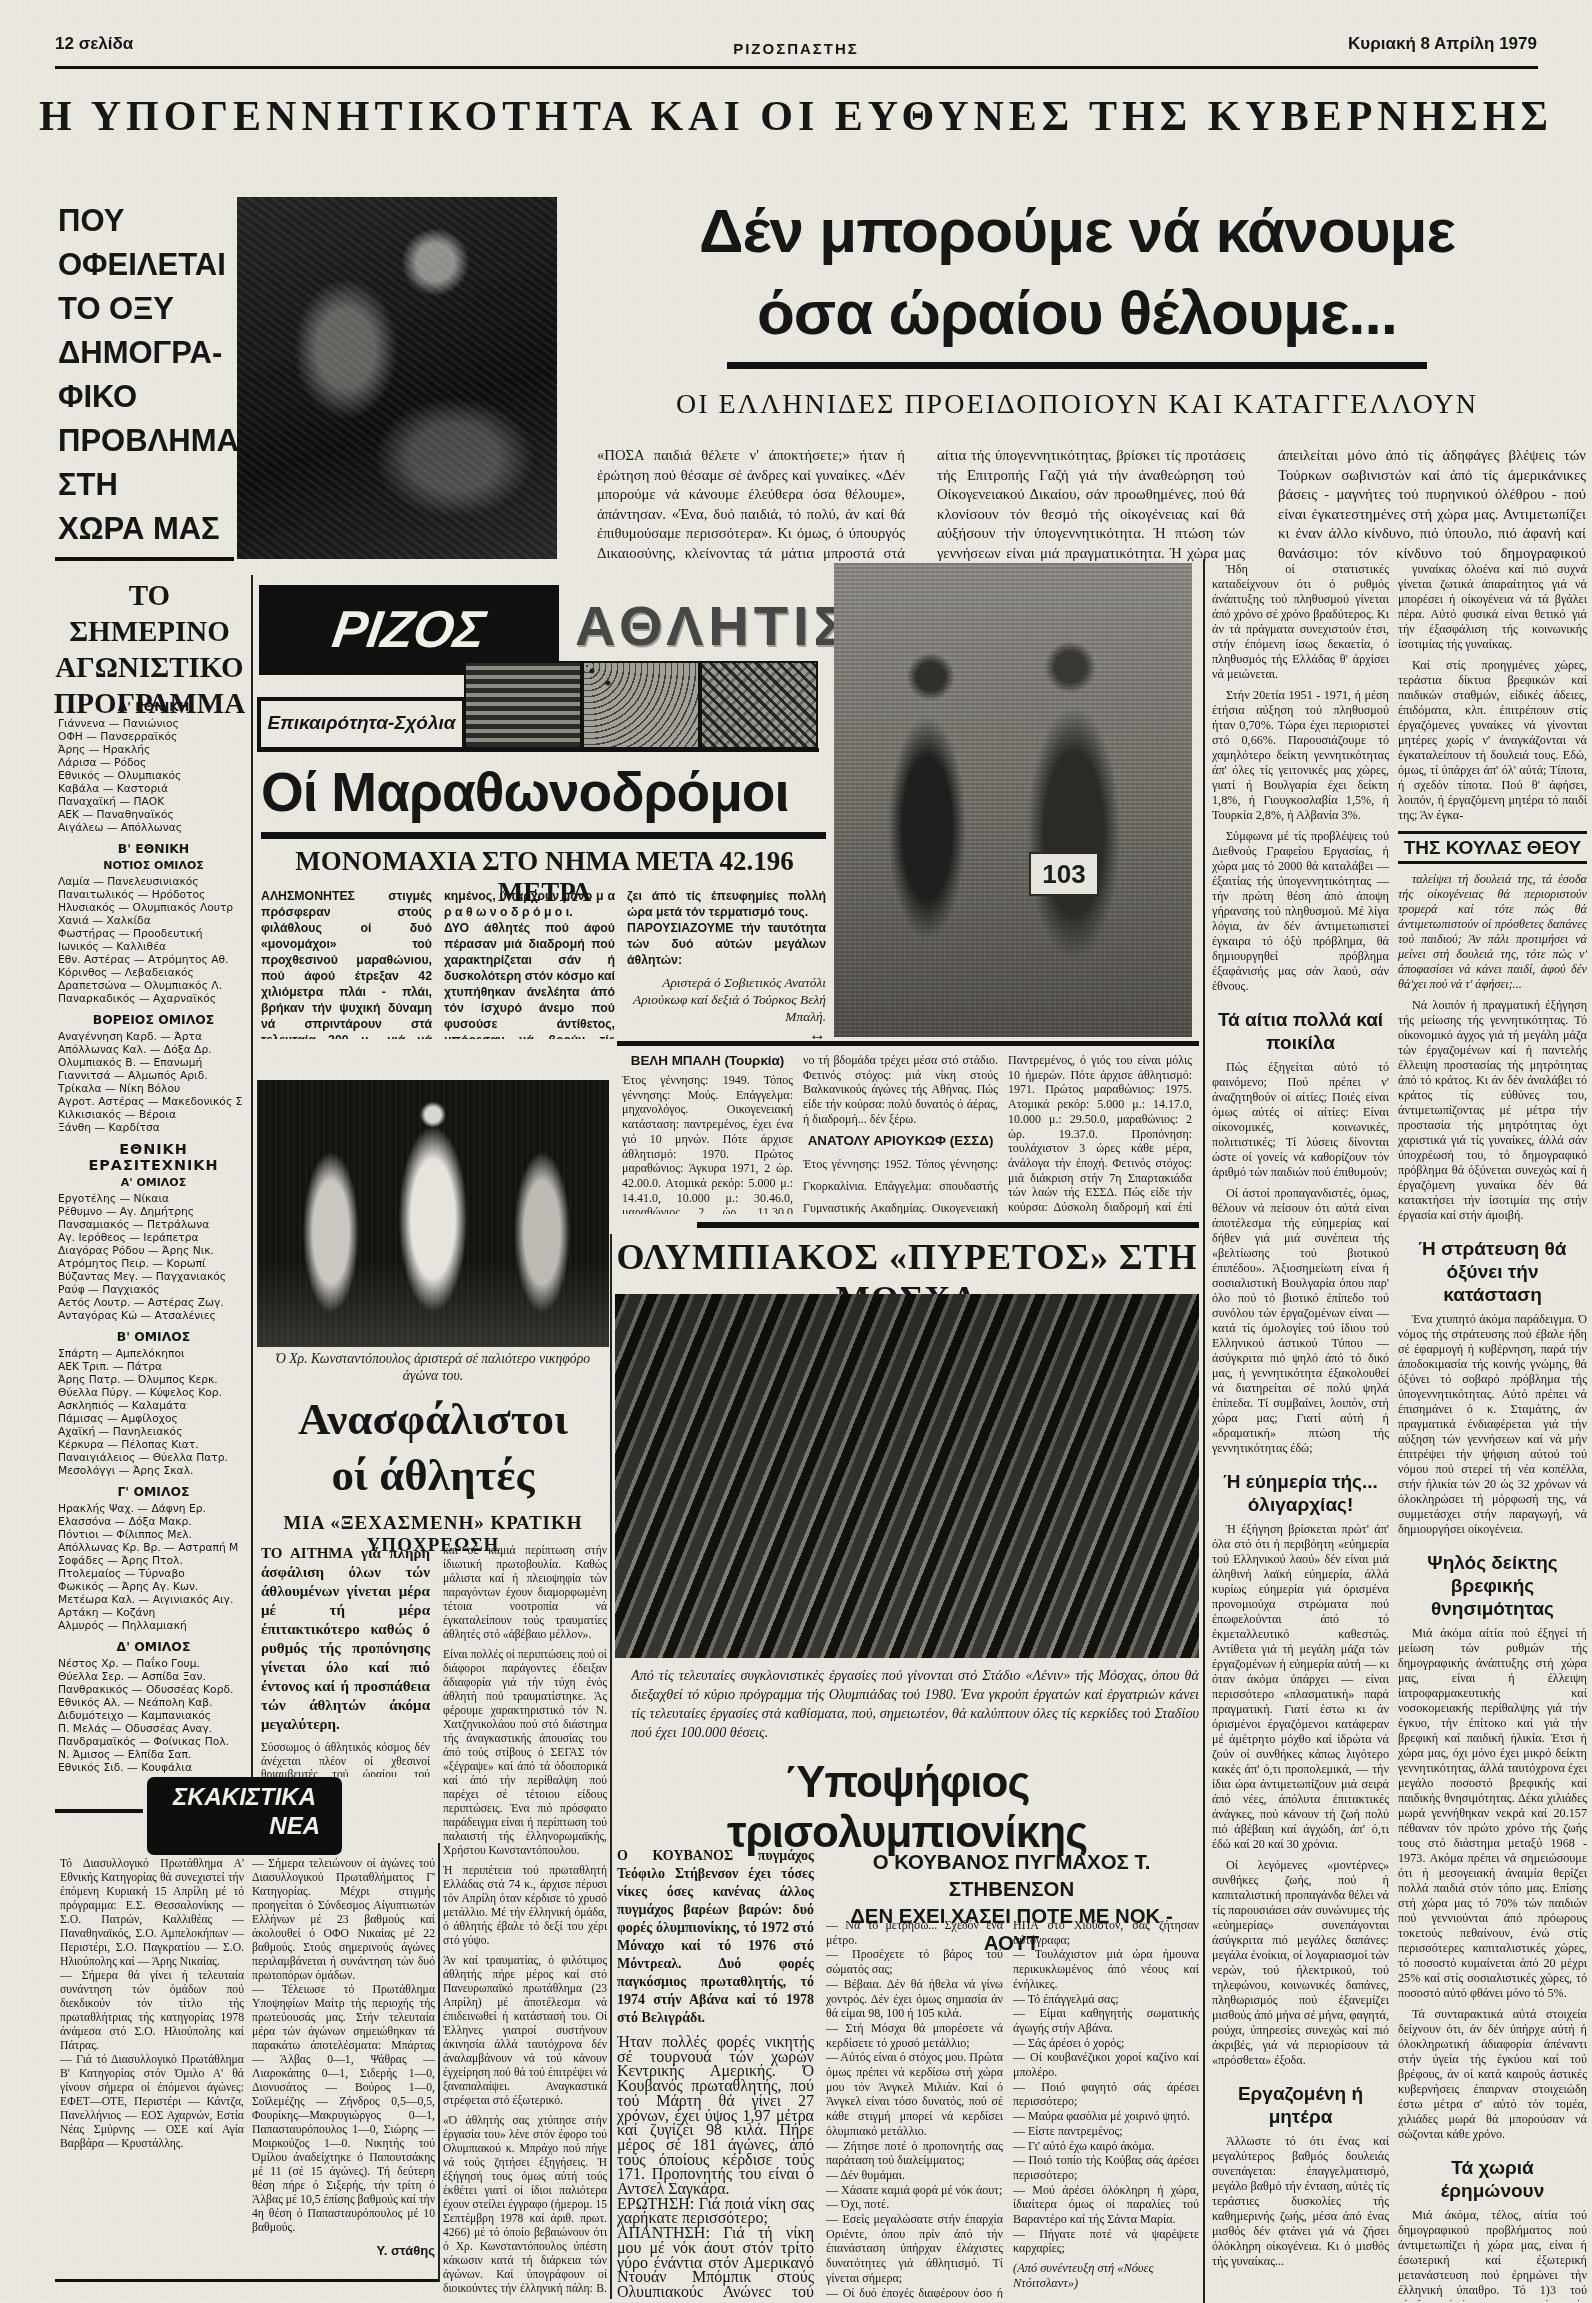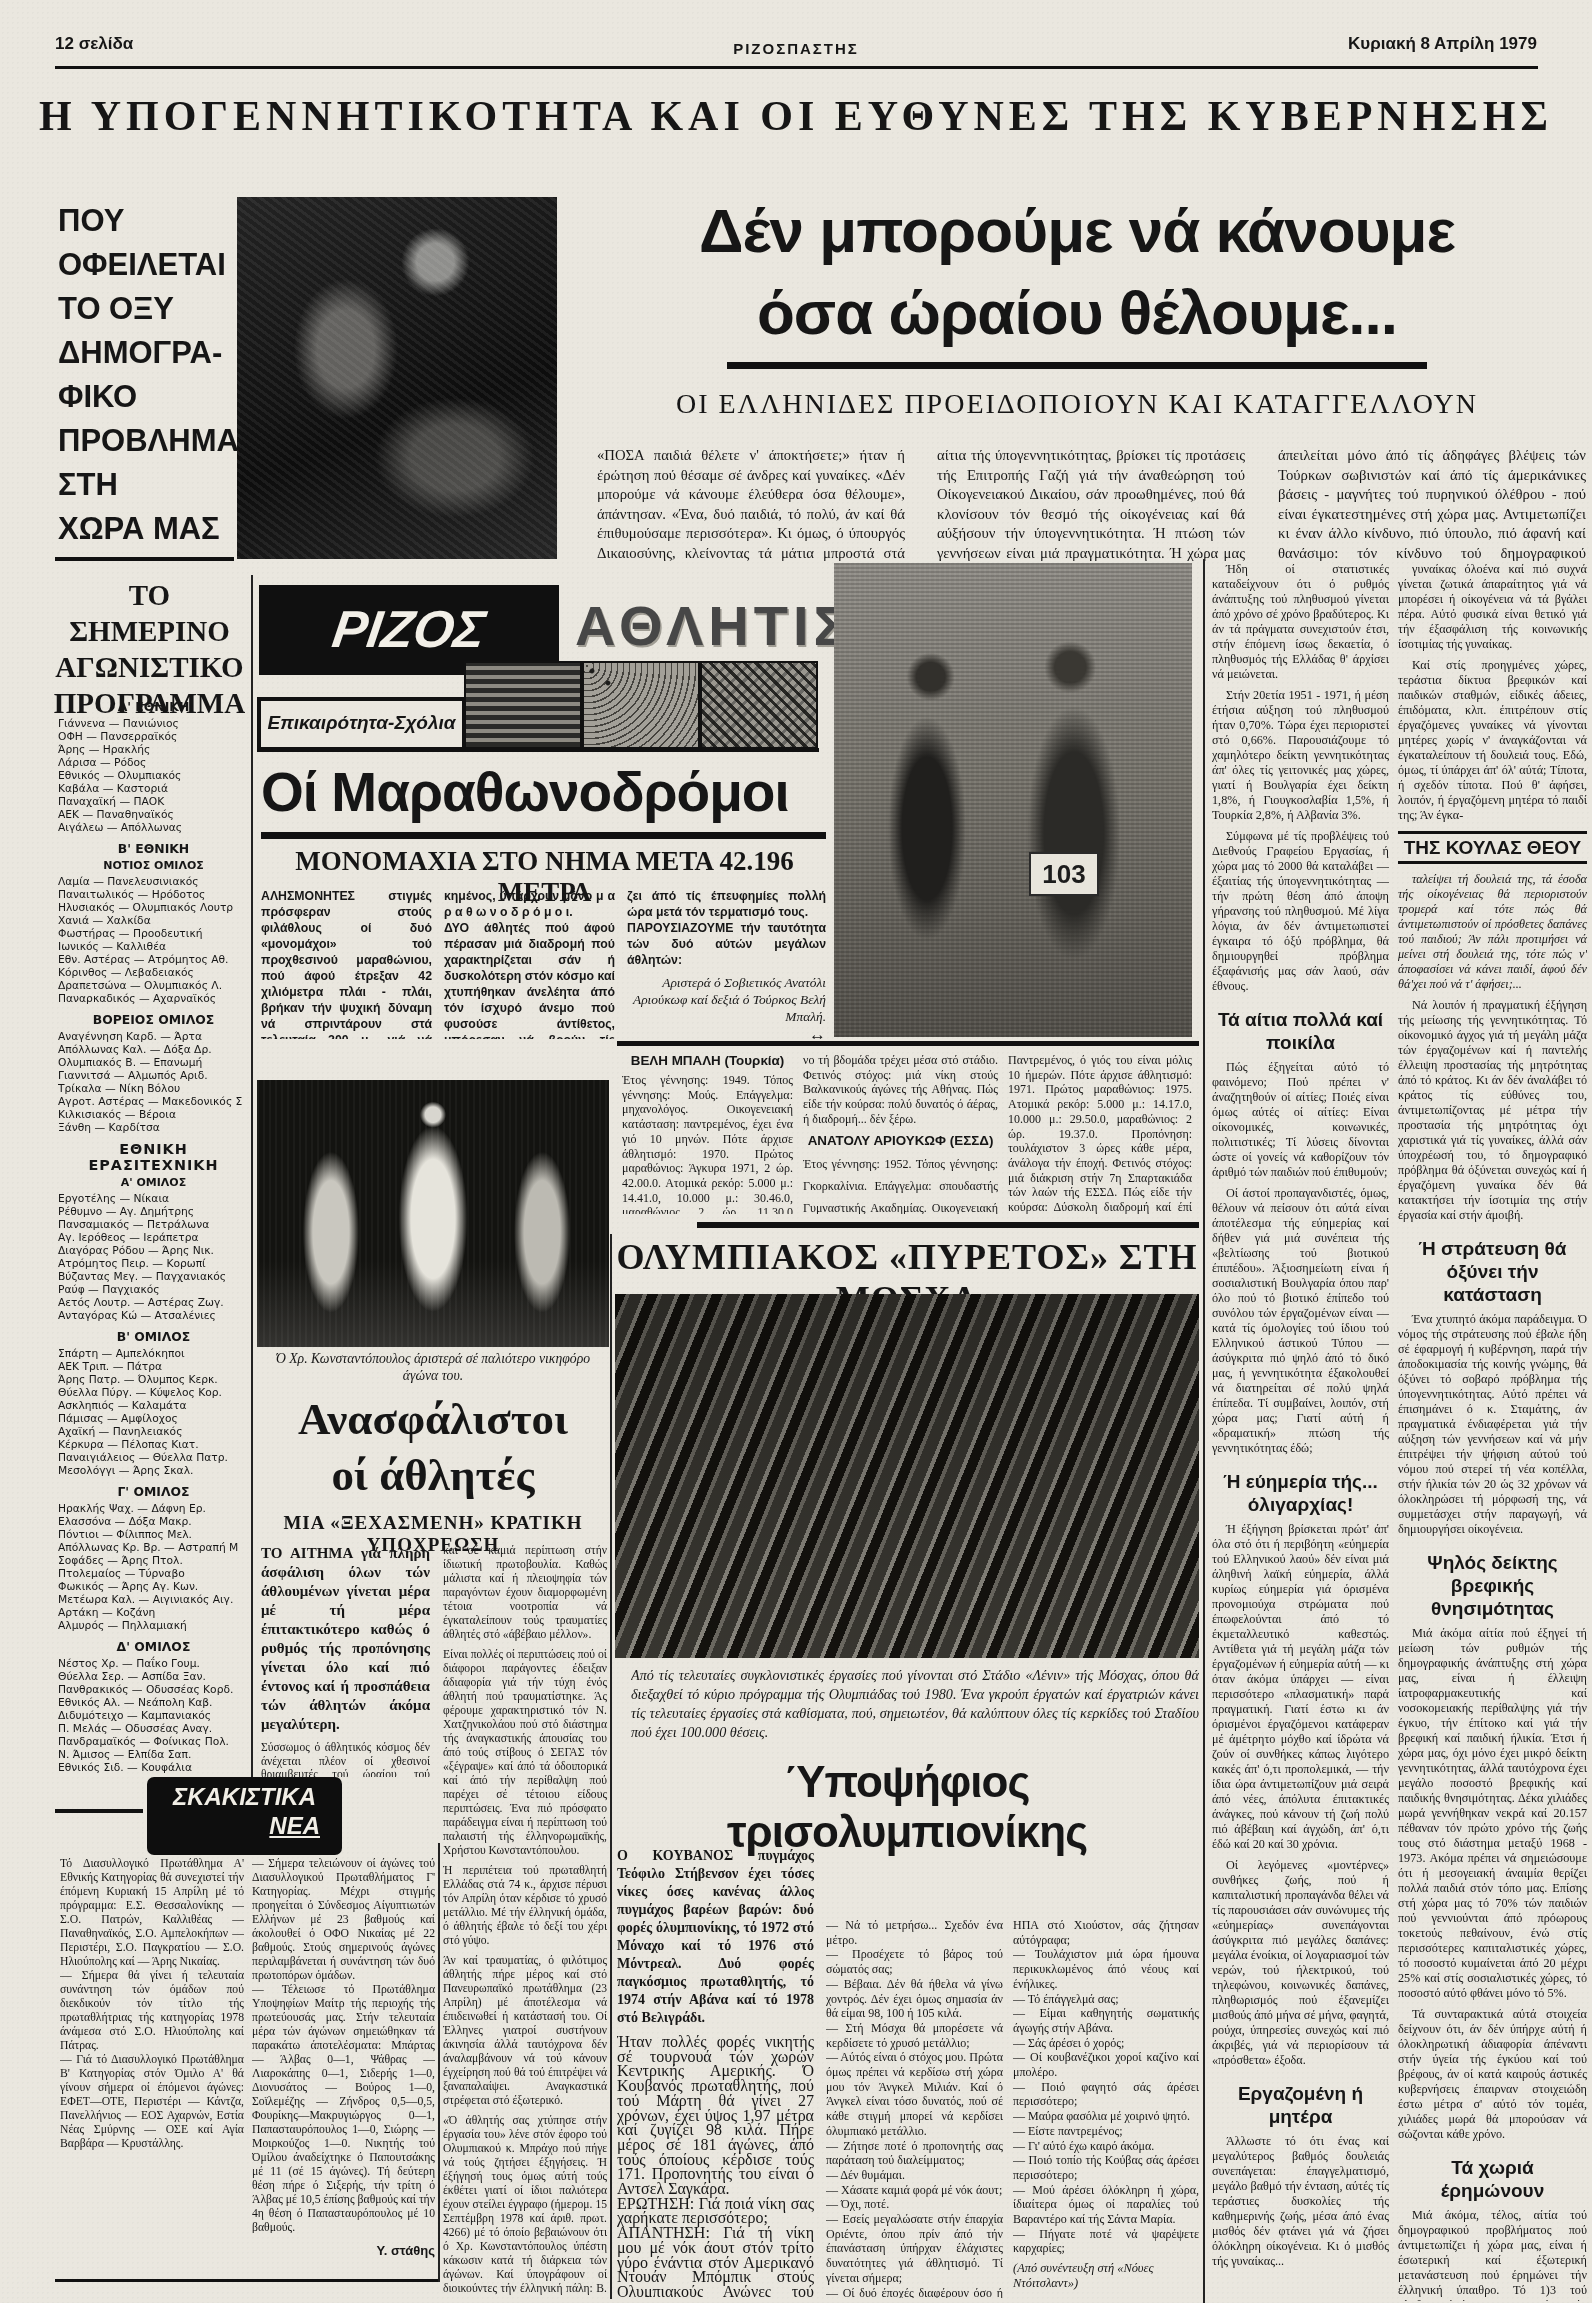--- a/index.html
+++ b/index.html
@@ -233,20 +233,24 @@
   <div class="abs ph ph-stadium" style="left:615px;top:1294px;width:584px;height:364px;"></div>
   <div class="abs serif just clip" style="left:631px;top:1666px;width:568px;height:84px;font-style:italic;font-size:14.2px;line-height:19px;">Από τίς τελευταίες συγκλονιστικές έργασίες πού γίνονται στό Στάδιο «Λένιν» τής Μόσχας, όπου θά διεξαχθεί τό κύριο πρόγραμμα τής Ολυμπιάδας τού 1980. Ένα γκρούπ έργατών καί έργατριών κάνει τίς τελευταίες έργασίες στά καθίσματα, πού, σημειωτέον, θά καλύπτουν όλες τίς κερκίδες τού Σταδίου πού έχει 100.000 θέσεις.</div>
 
   <div class="abs sans ctr" style="left:615px;top:1757px;width:584px;font-weight:900;font-size:44px;letter-spacing:-1px;">Ύποψήφιος τρισολυμπιονίκης</div>
   <div class="abs clip" style="left:617px;top:1847px;width:197px;height:450px;">
     <div class="serif just" style="font-weight:bold;font-size:14px;line-height:18px;">Ο ΚΟΥΒΑΝΟΣ πυγμάχος Τεόφιλο Στήβενσον έχει τόσες νίκες όσες κανένας άλλος πυγμάχος βαρέων βαρών: δυό φορές όλυμπιονίκης, τό 1972 στό Μόναχο καί τό 1976 στό Μόντρεαλ. Δυό φορές παγκόσμιος πρωταθλητής, τό 1974 στήν Αβάνα καί τό 1978 στό Βελιγράδι.</div>
     <div class="serif just pre" style="font-size:16px;line-height:14.7px;margin-top:8px;">Ήταν πολλές φορές νικητής σέ τουρνουά τών χωρών Κεντρικής Αμερικής. Ό Κουβανός πρωταθλητής, πού τού Μάρτη θά γίνει 27 χρόνων, έχει ύψος 1,97 μέτρα καί ζυγίζει 98 κιλά. Πήρε μέρος σέ 181 άγώνες, άπό τούς όποίους κέρδισε τούς 171. Προπονητής του είναι ό Αντσελ Σαγκάρα.
 ΕΡΩΤΗΣΗ: Γιά ποιά νίκη σας χαρήκατε περισσότερο;
 ΑΠΑΝΤΗΣΗ: Γιά τή νίκη μου μέ νόκ άουτ στόν τρίτο γύρο ένάντια στόν Αμερικανό Ντουάν Μπόμπικ στούς Ολυμπιακούς Αγώνες τού Μονάχου τό 1972. Γιατί μετά ήμουν σίγουρος ότι θά γίνω όλυμπιονίκης. Τότε ήμουν μόλις 20 χρόνων.</div>
   </div>
+  <div class="abs sans ctr" style="left:824px;top:1849px;width:375px;font-weight:900;font-size:20.4px;line-height:27px;">
+    <span>Ο ΚΟΥΒΑΝΟΣ ΠΥΓΜΑΧΟΣ Τ. ΣΤΗΒΕΝΣΟΝ</span><br>
+    <span>ΔΕΝ ΕΧΕΙ ΧΑΣΕΙ ΠΟΤΕ ΜΕ ΝΟΚ - ΑΟΥΤ</span>
+  </div>
   <div class="abs qa clip" style="left:826px;top:1918px;width:177px;height:380px;">— Νά τό μετρήσω... Σχεδόν ένα μέτρο.
 — Προσέχετε τό βάρος τού σώματός σας;
 — Βέβαια. Δέν θά ήθελα νά γίνω χοντρός. Δέν έχει όμως σημασία άν θά είμαι 98, 100 ή 105 κιλά.
 — Στή Μόσχα θά μπορέσετε νά κερδίσετε τό χρυσό μετάλλιο;
 — Αύτός είναι ό στόχος μου. Πρώτα όμως πρέπει νά κερδίσω στή χώρα μου τόν Άνγκελ Μιλιάν. Καί ό Άνγκελ είναι τόσο δυνατός, πού σέ κάθε στιγμή μπορεί νά κερδίσει όλυμπιακό μετάλλιο.
 — Ζήτησε ποτέ ό προπονητής σας παράταση τού διαλείμματος;
 — Δέν θυμάμαι.
 — Χάσατε καμιά φορά μέ νόκ άουτ;
 — Όχι, ποτέ.
 — Εσείς μεγαλώσατε στήν έπαρχία Οριέντε, όπου πρίν άπό τήν έπανάσταση ύπήρχαν έλάχιστες δυνατότητες γιά άθλητισμό. Τί γίνεται σήμερα;
@@ -291,21 +295,21 @@
     <div>Είναι πολλές οί περιπτώσεις πού οί διάφοροι παράγοντες έδειξαν άδιαφορία γιά τήν τύχη ένός άθλητή πού τραυματίστηκε. Άς φέρουμε χαρακτηριστικό τόν Ν. Χατζηνικολάου πού στό διάστημα τής άναγκαστικής άπουσίας του άπό τούς στίβους ό ΣΕΓΑΣ τόν «ξέγραψε» καί άπό τά όδοιπορικά καί άπό τήν περίθαλψη πού παρέχει σέ τέτοιου είδους περιπτώσεις. Ένα πιό πρόσφατο παράδειγμα είναι ή περίπτωση τού παλαιστή τής έλληνορωμαϊκής, Χρήστου Κωνσταντόπουλου.</div>
     <div>Ή περιπέτεια τού πρωταθλητή Ελλάδας στά 74 κ., άρχισε πέρυσι τόν Απρίλη όταν κέρδισε τό χρυσό μετάλλιο. Μέ τήν έλληνική όμάδα, ό άθλητής έβαλε τό δεξί του χέρι στό γύψο.</div>
     <div>Άν καί τραυματίας, ό φιλότιμος άθλητής πήρε μέρος καί στό Πανευρωπαϊκό πρωτάθλημα (23 Απρίλη) μέ άποτέλεσμα νά έπιδεινωθεί ή κατάστασή του. Οί Έλληνες γιατροί συστήνουν άκινησία άλλά ταυτόχρονα δέν άναλαμβάνουν νά τού κάνουν έγχείρηση πού θά τού έπιτρέψει νά ξαναπαλαίψει. Αναγκαστικά στρέφεται στό έξωτερικό.</div>
     <div>«Ό άθλητής σας χτύπησε στήν έργασία του» λένε στόν έφορο τού Ολυμπιακού κ. Μπράχο πού πήγε νά τούς ζητήσει έξηγήσεις. Ή έξήγησή τους όμως αύτή τούς έκθέτει γιατί οί ίδιοι παλιότερα έχουν στείλει έγγραφο (ήμερομ. 15 Σεπτέμβρη 1978 καί άριθ. πρωτ. 4266) μέ τό όποίο βεβαιώνουν ότι ό Χρ. Κωνσταντόπουλος ύπέστη κάκωσιν κατά τή διάρκεια τών άγώνων. Καί ύπογράφουν οί διοικούντες τήν έλληνική πάλη: Β. Καραγιάννης (πρόεδρος) καί Κ. Χαμαλός (γεν. γραμματέας).</div>
   </div>
   <div class="abs vrule" style="left:610px;top:1234px;height:1065px;"></div>
 
   <div class="abs rule" style="left:55px;top:1809px;width:88px;height:4px;"></div>
   <div class="abs" style="left:147px;top:1777px;width:195px;height:78px;background:#0e0e0e;border-radius:7px;">
     <div class="sans" style="color:#f1eee6;font-weight:900;font-style:italic;font-size:24px;line-height:30px;text-align:center;padding-top:5px;">ΣΚΑΚΙΣΤΙΚΑ</div>
-    <div class="sans" style="color:#f1eee6;font-weight:900;font-style:italic;font-size:24px;line-height:28px;text-align:right;padding-right:22px;text-decoration:underline;">ΝΕΑ</div>
+    <div class="sans" style="color:#f1eee6;font-weight:900;font-style:italic;font-size:24px;line-height:28px;text-align:right;padding-right:22px;">ΝΕΑ</div>
   </div>
   <div class="abs clip chess-p" style="left:60px;top:1857px;width:184px;height:422px;">Τό Διασυλλογικό Πρωτάθλημα Α' Εθνικής Κατηγορίας θά συνεχιστεί τήν έπόμενη Κυριακή 15 Απρίλη μέ τό πρόγραμμα: Ε.Σ. Θεσσαλονίκης — Σ.Ο. Πατρών, Καλλιθέας — Παναθηναϊκός, Σ.Ο. Αμπελοκήπων — Περιστέρι, Σ.Ο. Παγκρατίου — Σ.Ο. Ηλιούπολης καί — Άρης Νικαίας.
 — Σήμερα θά γίνει ή τελευταία συνάντηση τών όμάδων πού διεκδικούν τόν τίτλο τής πρωταθλήτριας τής κατηγορίας 1978 άνάμεσα στό Σ.Ο. Ηλιούπολης καί Πάτρας.
 — Γιά τό Διασυλλογικό Πρωτάθλημα Β' Κατηγορίας στόν Όμιλο Α' θά γίνουν σήμερα οί έπόμενοι άγώνες: ΕΦΕΤ—ΟΤΕ, Περιστέρι — Κάντζα, Πανελλήνιος — ΕΟΣ Αχαρνών, Εστία Νέας Σμύρνης — ΟΣΕ καί Αγία Βαρβάρα — Κρυστάλλης.</div>
   <div class="abs clip chess-p" style="left:252px;top:1857px;width:183px;height:376px;">— Σήμερα τελειώνουν οί άγώνες τού Διασυλλογικού Πρωταθλήματος Γ' Κατηγορίας. Μέχρι στιγμής προηγείται ό Σύνδεσμος Αίγυπτιωτών Ελλήνων μέ 23 βαθμούς καί άκολουθεί ό ΟΦΟ Νικαίας μέ 22 βαθμούς. Στούς σημερινούς άγώνες περιλαμβάνεται ή συνάντηση τών δυό πρωτοπόρων όμάδων.
 — Τέλειωσε τό Πρωτάθλημα Υποψηφίων Μαίτρ τής περιοχής τής πρωτεύουσάς μας. Στήν τελευταία μέρα τών άγώνων σημειώθηκαν τά παρακάτω άποτελέσματα: Μπάρτας — Άλβας 0—1, Ψάθρας — Λιαροκάπης 0—1, Σιδερής 1—0, Διονυσάτος — Βούρος 1—0, Σοϊλεμέζης — Ζήνδρος 0,5—0,5, Φουρίκης—Μακρυγιώργος 0—1, Παπασταυρόπουλος 1—0, Σιώρης — Μοιρκούζος 1—0. Νικητής τού Όμίλου άναδείχτηκε ό Παπουτσάκης μέ 11 (σέ 15 άγώνες). Τή δεύτερη θέση πήρε ό Σιξερής, τήν τρίτη ό Άλβας μέ 10,5 έπίσης βαθμούς καί τήν 4η θέση ό Παπασταυρόπουλος μέ 10 βαθμούς.
 — Σήμερα άρχίζει στό Μόντρεαλ τού Καναδά ένα μεγάλο διεθνές τουρνουά, στό όποίο θά πάρει μέρος καί ό παγκόσμιος πρωταθλητής Ανατόλι Καρπώφ.
 — Τέλειωσε τό μεγάλο διεθνές τουρνουά τού Λόγκ - Πάιν τής Καλλιφόρνια. Τήν 1η θέση μοιράστηκαν οί Χόρτ — Γκλιγκόριτς, Λίμπερζον καί Γκεοργκίου. Ό Κορτσνόι, πού πήρε μέρος, τέλειωσε άρκετά χαμηλά, μετά τίς δυό διαδοχικές ήττες του άπό τούς Λάμπαρντυ καί Λίμπερζον.</div>
   <div class="abs sans" style="left:289px;top:2243px;width:146px;font-weight:bold;font-size:13px;text-align:right;">Υ. στάθης</div>
   <div class="abs rule" style="left:55px;top:2279px;width:383px;height:3px;"></div>

